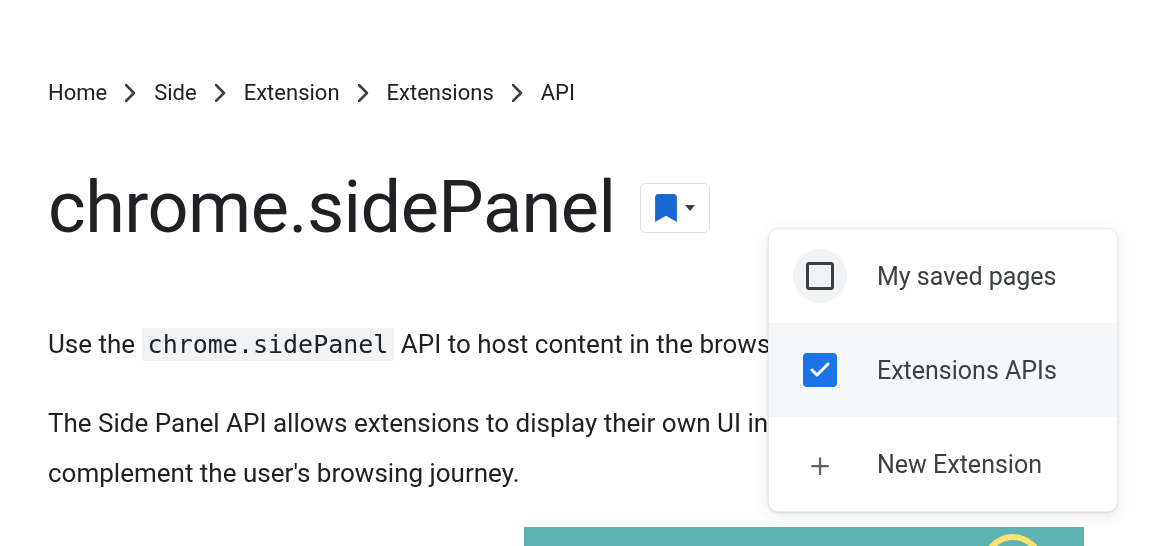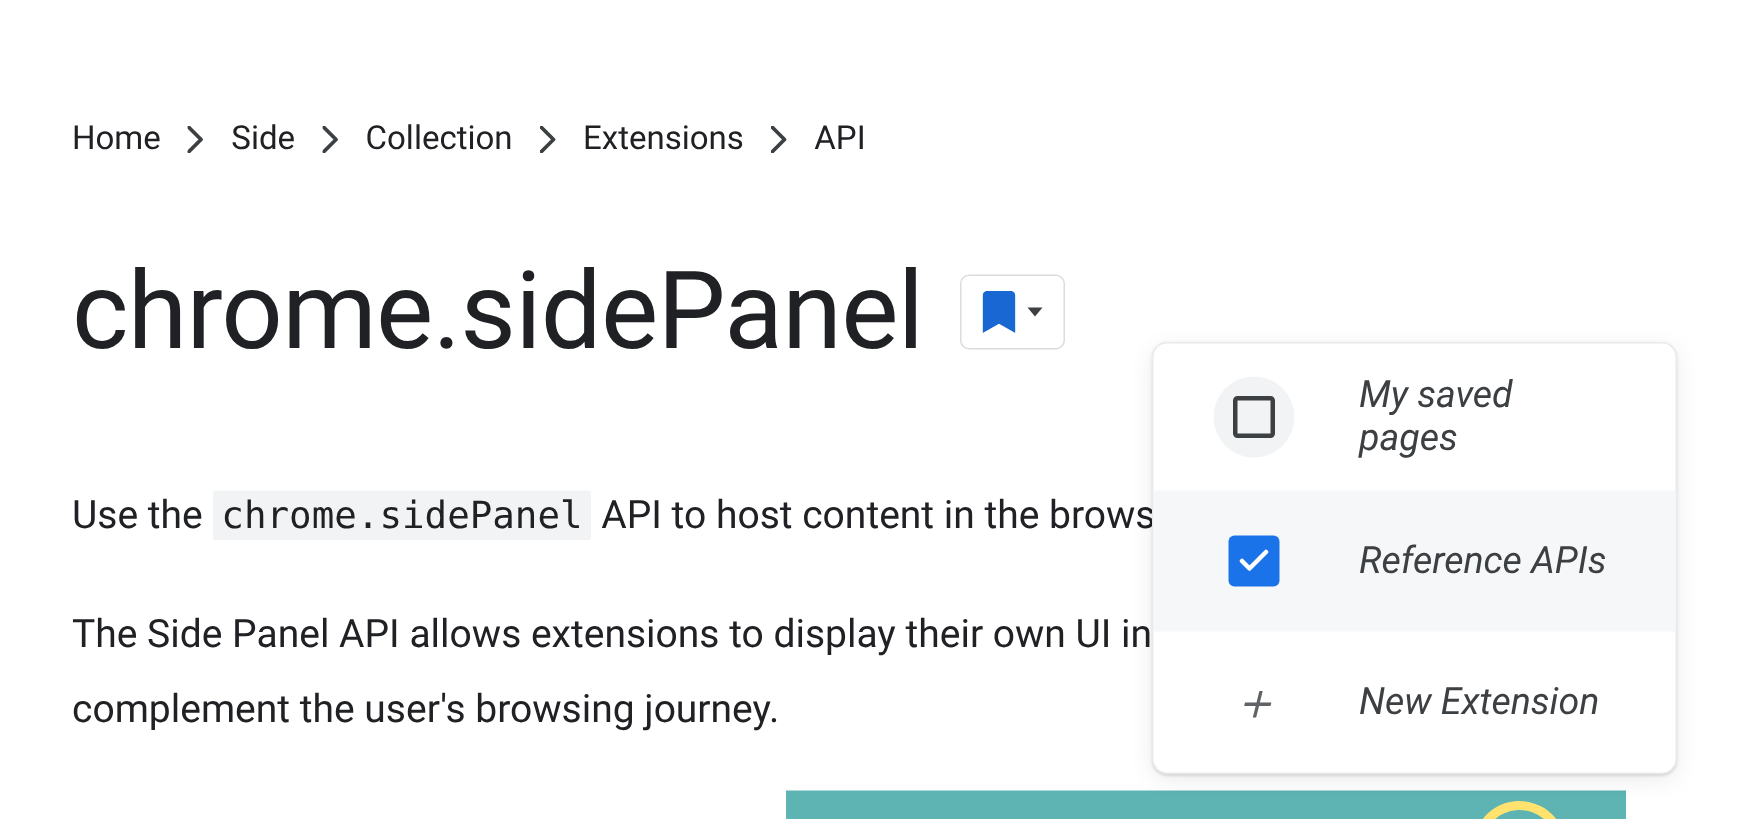--- a/index.html
+++ b/index.html
@@ -82,26 +82,25 @@
     background: #fff;
     border: 1px solid #e8eaed;
     border-radius: 10px;
     box-shadow: 0 4px 16px rgba(0,0,0,0.08), 0 1px 2px rgba(0,0,0,0.12);
     overflow: hidden;
     z-index: 10;
   }
   .dd-item {
     display: flex;
     align-items: center;
-    gap: 43px;
-    padding: 20px 40px;
+    gap: 30px;
+    padding: 20px 24px;
     font-size: 25px;
     color: #3c4043;
     cursor: pointer;
-    font-style: italic;
   }
   .dd-item.highlight {
     background: #f6f7f9;
   }
   .icon-wrap {
     width: 54px; height: 54px;
     display: flex; align-items: center; justify-content: center;
     flex-shrink: 0;
   }
   .icon-wrap.circle {
@@ -160,21 +159,21 @@
       <svg width="11" height="18" viewBox="0 0 11 18">
           <path d="M1 1 L9 9 L1 17" stroke="#3c4043" stroke-width="2.5" fill="none" stroke-linecap="round" stroke-linejoin="round"></path>
         </svg>
     </span>
     <a href="#">Side</a>
     <span class="chev">
       <svg width="11" height="18" viewBox="0 0 11 18">
           <path d="M1 1 L9 9 L1 17" stroke="#3c4043" stroke-width="2.5" fill="none" stroke-linecap="round" stroke-linejoin="round"></path>
         </svg>
     </span>
-    <a href="#">Collection</a>
+    <a href="#">Extension</a>
     <span class="chev">
       <svg width="11" height="18" viewBox="0 0 11 18">
           <path d="M1 1 L9 9 L1 17" stroke="#3c4043" stroke-width="2.5" fill="none" stroke-linecap="round" stroke-linejoin="round"></path>
         </svg>
     </span>
     <a href="#">Extensions</a>
     <span class="chev">
       <svg width="11" height="18" viewBox="0 0 11 18">
           <path d="M1 1 L9 9 L1 17" stroke="#3c4043" stroke-width="2.5" fill="none" stroke-linecap="round" stroke-linejoin="round"></path>
         </svg>
@@ -208,21 +207,21 @@
     <span>My saved pages</span>
   </div>
   <div class="dd-item highlight">
     <span class="icon-wrap">
       <span class="checkbox-on">
         <svg width="20" height="16" viewBox="0 0 20 16">
             <path d="M2 8 L7 13 L18 2" stroke="#fff" stroke-width="3" fill="none" stroke-linecap="round" stroke-linejoin="round"></path>
           </svg>
       </span>
     </span>
-    <span>Reference APIs</span>
+    <span>Extensions APIs</span>
   </div>
   <div class="dd-item">
     <span class="icon-wrap">
       <span class="plus">＋</span>
     </span>
     <span>New Extension</span>
   </div>
 </div>
 
 <div class="teal-bar"></div>

